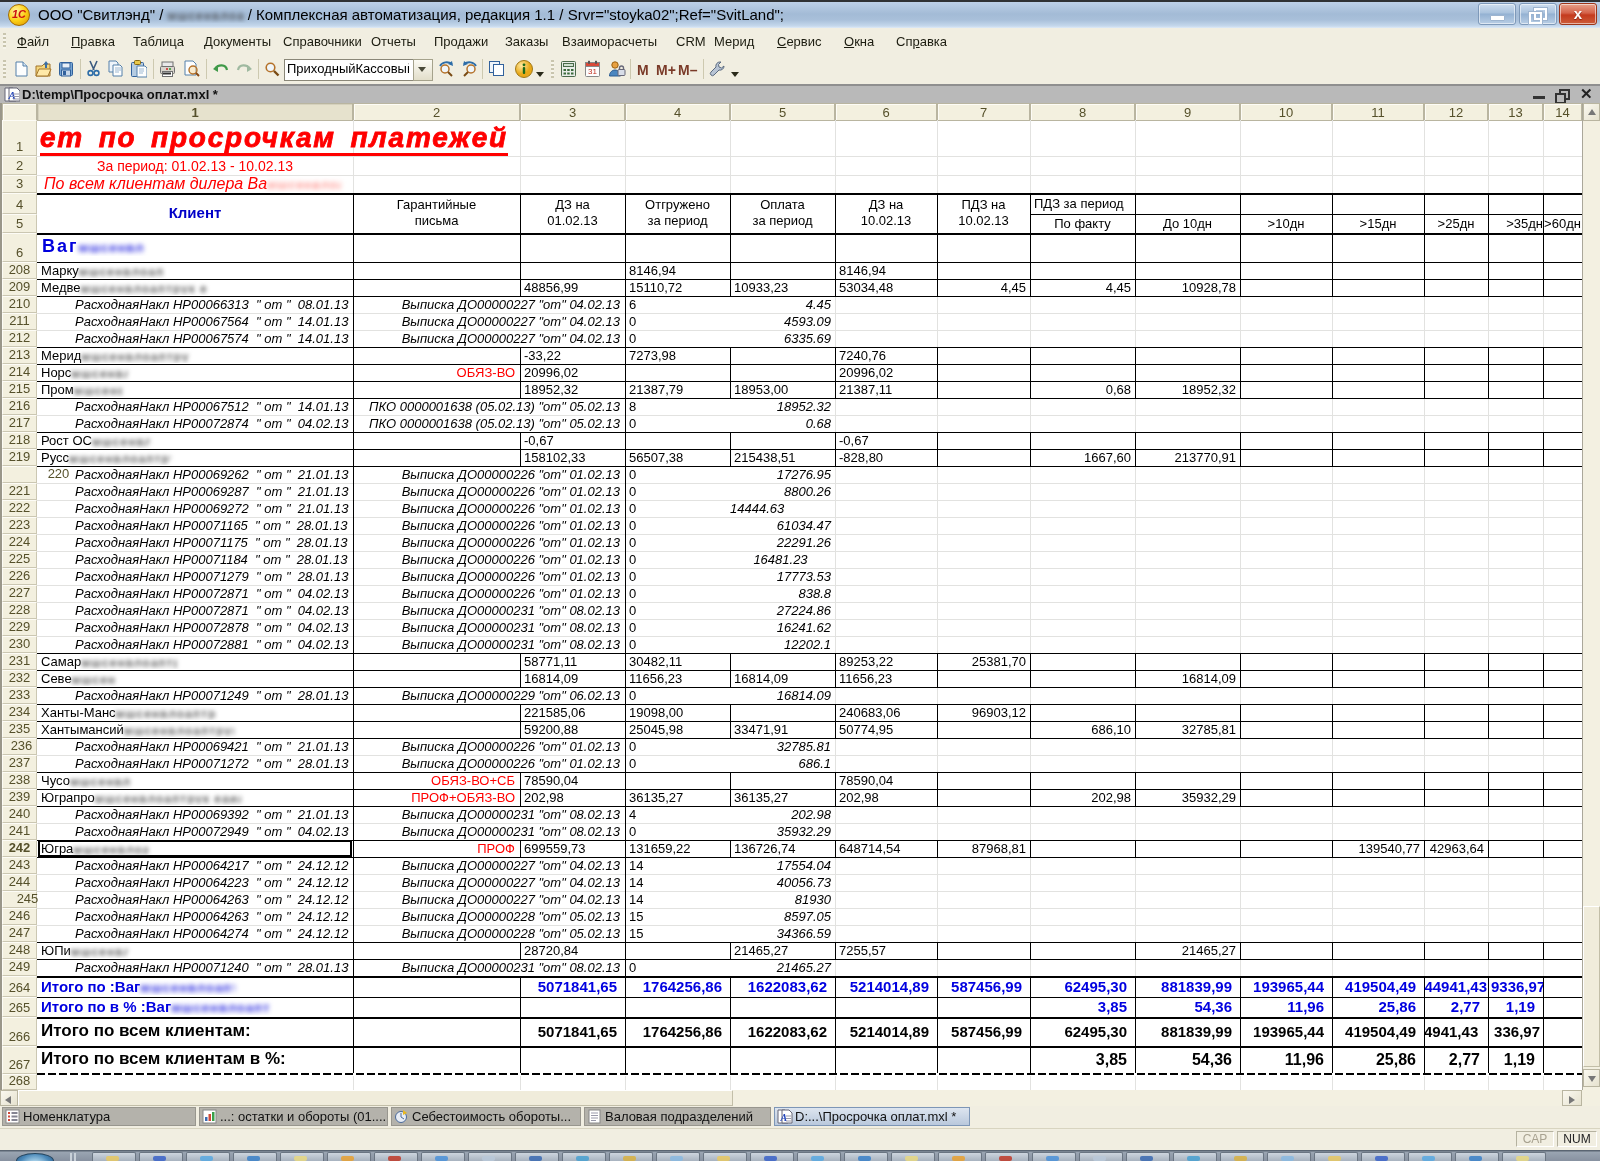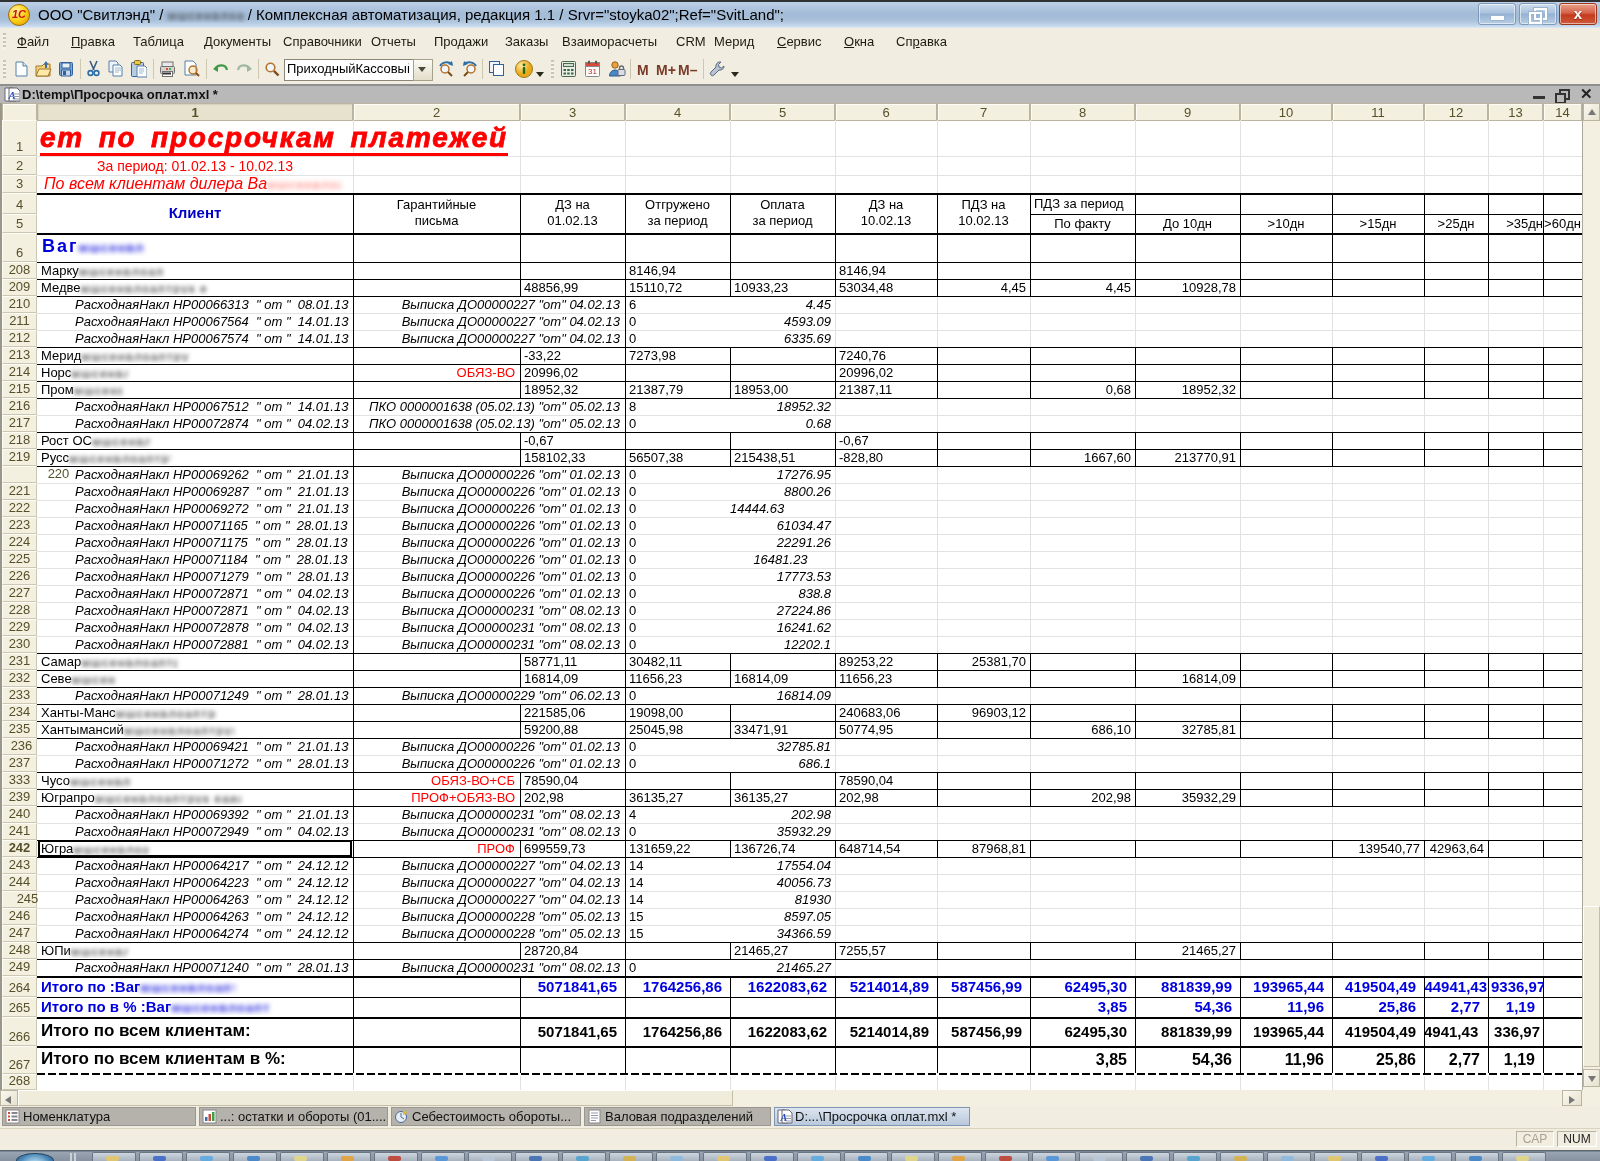--- a/index.html
+++ b/index.html
@@ -279,21 +279,21 @@
 <div style="position:absolute;left:2px;top:687px;width:35px;height:16px;line-height:16px;font-size:13px;text-align:center;overflow:hidden;white-space:nowrap;padding-left:0px;padding-right:0px;box-sizing:border-box;color:#55502a;font-weight:normal;">233</div>
 <div style="position:absolute;left:2px;top:704px;width:35px;height:17px;box-sizing:border-box;background:#f3f0df;border:1px solid #cbc7b2;border-top-color:#fdfcf6;border-left-color:#fdfcf6;"></div>
 <div style="position:absolute;left:2px;top:704px;width:35px;height:16px;line-height:16px;font-size:13px;text-align:center;overflow:hidden;white-space:nowrap;padding-left:0px;padding-right:0px;box-sizing:border-box;color:#55502a;font-weight:normal;">234</div>
 <div style="position:absolute;left:2px;top:721px;width:35px;height:17px;box-sizing:border-box;background:#f3f0df;border:1px solid #cbc7b2;border-top-color:#fdfcf6;border-left-color:#fdfcf6;"></div>
 <div style="position:absolute;left:2px;top:721px;width:35px;height:16px;line-height:16px;font-size:13px;text-align:center;overflow:hidden;white-space:nowrap;padding-left:0px;padding-right:0px;box-sizing:border-box;color:#55502a;font-weight:normal;">235</div>
 <div style="position:absolute;left:2px;top:738px;width:35px;height:17px;box-sizing:border-box;background:#f3f0df;border:1px solid #cbc7b2;border-top-color:#fdfcf6;border-left-color:#fdfcf6;"></div>
 <div style="position:absolute;left:2px;top:738px;width:35px;height:16px;line-height:16px;font-size:13px;text-align:center;overflow:hidden;white-space:nowrap;padding-left:4px;padding-right:0px;box-sizing:border-box;color:#55502a;font-weight:normal;">236</div>
 <div style="position:absolute;left:2px;top:755px;width:35px;height:17px;box-sizing:border-box;background:#f3f0df;border:1px solid #cbc7b2;border-top-color:#fdfcf6;border-left-color:#fdfcf6;"></div>
 <div style="position:absolute;left:2px;top:755px;width:35px;height:16px;line-height:16px;font-size:13px;text-align:center;overflow:hidden;white-space:nowrap;padding-left:0px;padding-right:0px;box-sizing:border-box;color:#55502a;font-weight:normal;">237</div>
 <div style="position:absolute;left:2px;top:772px;width:35px;height:17px;box-sizing:border-box;background:#f3f0df;border:1px solid #cbc7b2;border-top-color:#fdfcf6;border-left-color:#fdfcf6;"></div>
-<div style="position:absolute;left:2px;top:772px;width:35px;height:16px;line-height:16px;font-size:13px;text-align:center;overflow:hidden;white-space:nowrap;padding-left:0px;padding-right:0px;box-sizing:border-box;color:#55502a;font-weight:normal;">333</div>
+<div style="position:absolute;left:2px;top:772px;width:35px;height:16px;line-height:16px;font-size:13px;text-align:center;overflow:hidden;white-space:nowrap;padding-left:0px;padding-right:0px;box-sizing:border-box;color:#55502a;font-weight:normal;">238</div>
 <div style="position:absolute;left:2px;top:789px;width:35px;height:17px;box-sizing:border-box;background:#f3f0df;border:1px solid #cbc7b2;border-top-color:#fdfcf6;border-left-color:#fdfcf6;"></div>
 <div style="position:absolute;left:2px;top:789px;width:35px;height:16px;line-height:16px;font-size:13px;text-align:center;overflow:hidden;white-space:nowrap;padding-left:0px;padding-right:0px;box-sizing:border-box;color:#55502a;font-weight:normal;">239</div>
 <div style="position:absolute;left:2px;top:806px;width:35px;height:17px;box-sizing:border-box;background:#f3f0df;border:1px solid #cbc7b2;border-top-color:#fdfcf6;border-left-color:#fdfcf6;"></div>
 <div style="position:absolute;left:2px;top:806px;width:35px;height:16px;line-height:16px;font-size:13px;text-align:center;overflow:hidden;white-space:nowrap;padding-left:0px;padding-right:0px;box-sizing:border-box;color:#55502a;font-weight:normal;">240</div>
 <div style="position:absolute;left:2px;top:823px;width:35px;height:17px;box-sizing:border-box;background:#f3f0df;border:1px solid #cbc7b2;border-top-color:#fdfcf6;border-left-color:#fdfcf6;"></div>
 <div style="position:absolute;left:2px;top:823px;width:35px;height:16px;line-height:16px;font-size:13px;text-align:center;overflow:hidden;white-space:nowrap;padding-left:0px;padding-right:0px;box-sizing:border-box;color:#55502a;font-weight:normal;">241</div>
 <div style="position:absolute;left:2px;top:840px;width:35px;height:17px;box-sizing:border-box;background:#f3f0df;border:1px solid #cbc7b2;border-top-color:#fdfcf6;border-left-color:#fdfcf6;"></div>
 <div style="position:absolute;left:2px;top:840px;width:35px;height:16px;line-height:16px;font-size:13px;text-align:center;overflow:hidden;white-space:nowrap;padding-left:0px;padding-right:0px;box-sizing:border-box;color:#55502a;font-weight:bold;">242</div>
 <div style="position:absolute;left:2px;top:857px;width:35px;height:17px;box-sizing:border-box;background:#f3f0df;border:1px solid #cbc7b2;border-top-color:#fdfcf6;border-left-color:#fdfcf6;"></div>
 <div style="position:absolute;left:2px;top:857px;width:35px;height:16px;line-height:16px;font-size:13px;text-align:center;overflow:hidden;white-space:nowrap;padding-left:0px;padding-right:0px;box-sizing:border-box;color:#55502a;font-weight:normal;">243</div>

